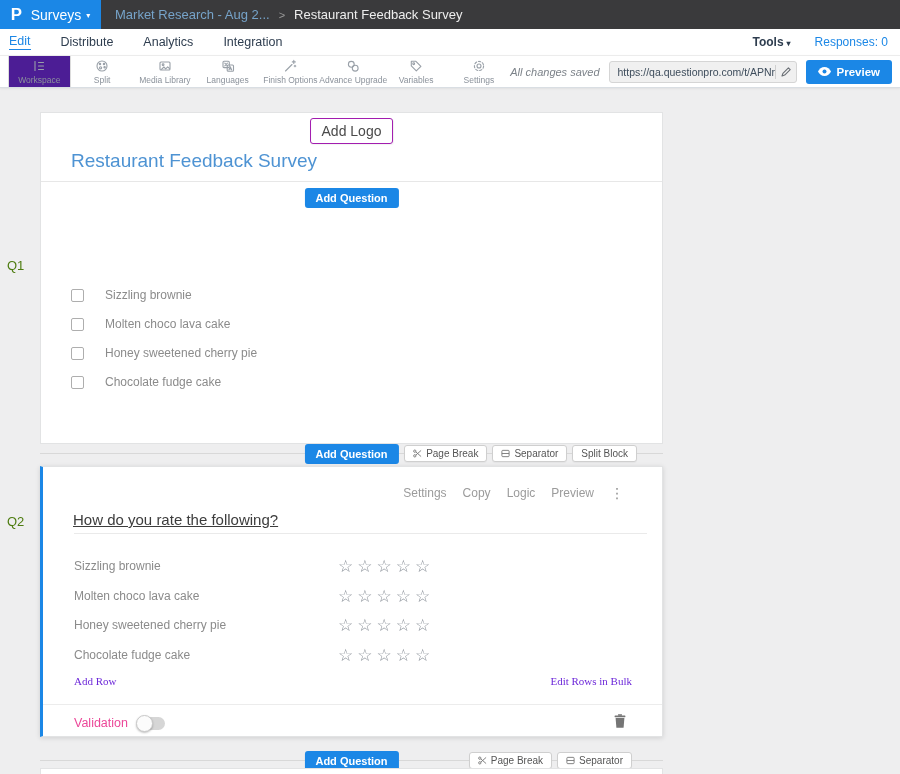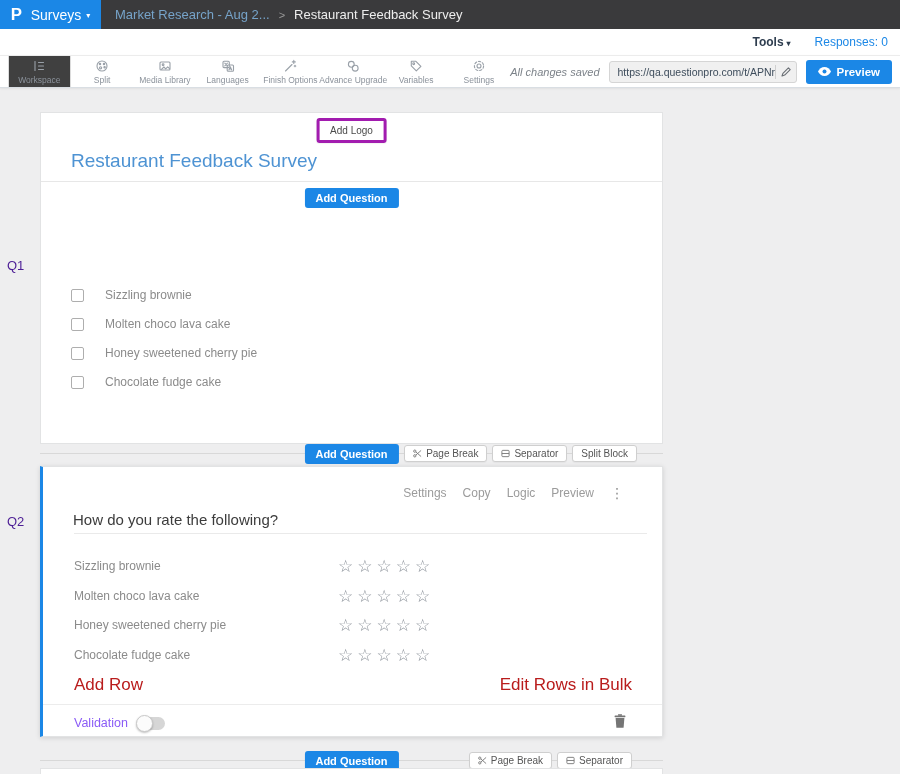--- a/index.html
+++ b/index.html
@@ -35,39 +35,39 @@
   .nav-right { margin-left:auto; display:flex; align-items:center; gap:24px; padding-right:12px; }
   .tools { font-size:12px; color:#2e3d4f; font-weight:bold; cursor:pointer;text-align:center; }
   .tools .caret2 { font-size:8px; color:#2e3d4f; margin-left:3px; }
   .responses { font-size:12px; color:#1b87e6; }
 
   
   .toolbar { position:absolute; top:55px; left:0; width:900px; height:33px; background:#fff;
     border-top:1px solid #ececec; border-bottom:1px solid #d9dee3; box-shadow:0 1px 2px rgba(0,0,0,.06);
     display:flex; align-items:stretch; padding-left:8px; }
   .tool-item { width:63px; display:flex; flex-direction:column; align-items:center; justify-content:center; gap:1px; cursor:pointer; }
-  .tool-item.active { background:#404040; border-left:1px solid #dcdcdc; border-right:1px solid #dcdcdc; }
+  .tool-item.active { background:#4c1d95; border-left:1px solid #dcdcdc; border-right:1px solid #dcdcdc; }
   .tool-icon { height:15px; display:flex; align-items:center; }
   .tool-icon svg { stroke:#99a0a8; fill:none; stroke-width:1.1; stroke-linecap:round; stroke-linejoin:round; }
   .tool-label { font-size:8.5px; color:#8b929b; white-space:nowrap; }
   .toolbar-right { margin-left:auto; display:flex; align-items:center; gap:9px; padding-right:8px; }
   .save-status { font-style:italic; color:#7c8289; font-size:11px; white-space:nowrap; }
   .url-box { width:188px; height:22px; background:#f0f0f0; border:1px solid #d5d5d5; border-radius:3px;
     display:flex; align-items:center; padding:0 5px 0 8px; cursor:text; }
   .url-text { font-size:10.5px; color:#3e4d5c; flex:1; white-space:nowrap; overflow:hidden; }
   .pencil-btn { border-left:1px solid #cfcfcf; padding-left:5px; height:14px; display:flex; align-items:center; cursor:pointer; }
   .preview-btn { height:24px; background:#1b87e6; border-radius:3px; color:#fff; font-size:11.5px; font-weight:bold;
     display:flex; align-items:center; gap:6px; padding:0 12px; cursor:pointer; }
 
   
-  .qnum { position:absolute; left:7px; font-size:13px; color:#4c1d95; }
+  .qnum { position:absolute; left:7px; font-size:13px; color:#4d7c0f; }
   .card { position:absolute; left:40px; width:623px; background:#fff; border:1px solid #e2e3e4; }
   #card1 { top:112px; height:332px; }
   .add-logo { position:absolute; top:5px; left:50%; transform:translateX(-50%); background:#fff;
-    border:3px solid #a21caf; border-radius:3px; font-size:10px; color:#4a4a4a; padding:4px 11px;
+    border:1px solid #a21caf; border-radius:3px; font-size:14px; color:#4a4a4a; padding:4px 11px;
     box-shadow:0 1px 1px rgba(0,0,0,.05); cursor:pointer; }
   .survey-title { position:absolute; left:30px; top:37px; font-size:19px; color:#4e93d3; cursor:text; }
   .title-divider { position:absolute; left:0; right:0; top:68px; border-top:1px solid #e7e7e7; }
   .addq-btn { background:#1b87e6; color:#fff; font-size:11px; font-weight:bold; border-radius:3px;
     padding:4px 11px; cursor:pointer; display:inline-block; }
   .addq-center { position:absolute; left:50%; transform:translateX(-50%); }
   #card1 .addq-center { top:75px; }
   .q-text { position:absolute; left:30px; font-size:15px; font-weight:500; color:#3c3c3c; cursor:text; }
   #q1-text { top:141px; }
   .opt-row { position:absolute; left:30px; display:flex; align-items:center; gap:21px; cursor:pointer; }
@@ -86,31 +86,31 @@
   #insert2 .mini-group { right:31px; top:2px; }
   .mini-btn { background:#fff; border:1px solid #cfcfcf; border-radius:3px; font-size:10px; color:#555;
     padding:2px 8px; display:flex; align-items:center; gap:4px; box-shadow:0 1px 1px rgba(0,0,0,.04); cursor:pointer; white-space:nowrap; }
   .mini-btn svg { stroke:#777; fill:none; stroke-width:1; }
 
   
   #card2 { top:466px; height:271px; border-left:3px solid #1b87e6; box-shadow:0 1px 5px rgba(0,0,0,.13); }
   .q2-actions { position:absolute; top:18px; right:38px; display:flex; gap:16px; align-items:center; }
   .q2-action { font-size:12px; color:#9b9b9b; cursor:pointer; }
   .dots { font-size:14px; color:#8f8f8f; cursor:pointer; }
-  #q2-text { top:44px; }
+  #q2-text { top:44px;text-decoration:underline; }
   .q2-underline { position:absolute; left:31px; right:15px; top:66px; border-top:1px solid #eaeaea; }
   .rate-row { position:absolute; left:31px; right:15px; height:20px; display:flex; align-items:center; }
   .rate-label { font-size:12px; color:#8b8b8b; width:264px; cursor:text; }
   .stars { font-size:17px; color:#8d939b; letter-spacing:4px; cursor:pointer; line-height:1; }
-  .link { font-size:17px; color:#b91c1c; cursor:pointer; }
+  .link { font-size:11px; color:#6d28d9; cursor:pointer;font-family:Liberation Serif, serif; }
   .add-row { position:absolute; left:31px; top:208px; }
   .edit-rows { position:absolute; right:30px; top:208px; }
   .q2-divider { position:absolute; left:0; right:0; top:237px; border-top:1px solid #ececec; }
   .validation-row { position:absolute; left:31px; top:249px; display:flex; align-items:center; }
-  .validation-label { font-size:12.5px; color:#8b5cf6; }
+  .validation-label { font-size:12.5px; color:#ec4899; }
   .toggle { width:27px; height:13px; background:#d6d6d6; border-radius:7px; position:relative; margin-left:10px; cursor:pointer; }
   .knob { position:absolute; left:-2px; top:-2px; width:17px; height:17px; background:#fcfcfc;
     border:1px solid #c9c9c9; border-radius:50%; box-shadow:0 1px 2px rgba(0,0,0,.25); }
   .trash-btn { position:absolute; right:36px; top:247px; cursor:pointer; }
 
   
   #card3strip { top:768px; height:8px; }
 </style>
 </head>
 <body>
@@ -122,20 +122,26 @@
     <span class="caret">▾</span>
   </div>
   <div class="breadcrumb">
     <span class="bc-folder">Market Research - Aug 2...</span>
     <span class="bc-sep">&gt;</span>
     <span class="bc-survey">Restaurant Feedback Survey</span>
   </div>
 </div>
 
 <div class="navrow">
+  <div class="tabs">
+    <span class="tab active">Edit</span>
+    <span class="tab">Distribute</span>
+    <span class="tab">Analytics</span>
+    <span class="tab">Integration</span>
+  </div>
   <div class="nav-right">
     <span class="tools"><span>Tools</span><span class="caret2">▾</span></span>
     <span class="responses">Responses: 0</span>
   </div>
 </div>
 
 <div class="toolbar">
   <div class="tool-item active">
     <span class="tool-icon">
       <svg width="14" height="14" viewBox="0 0 14 14">

